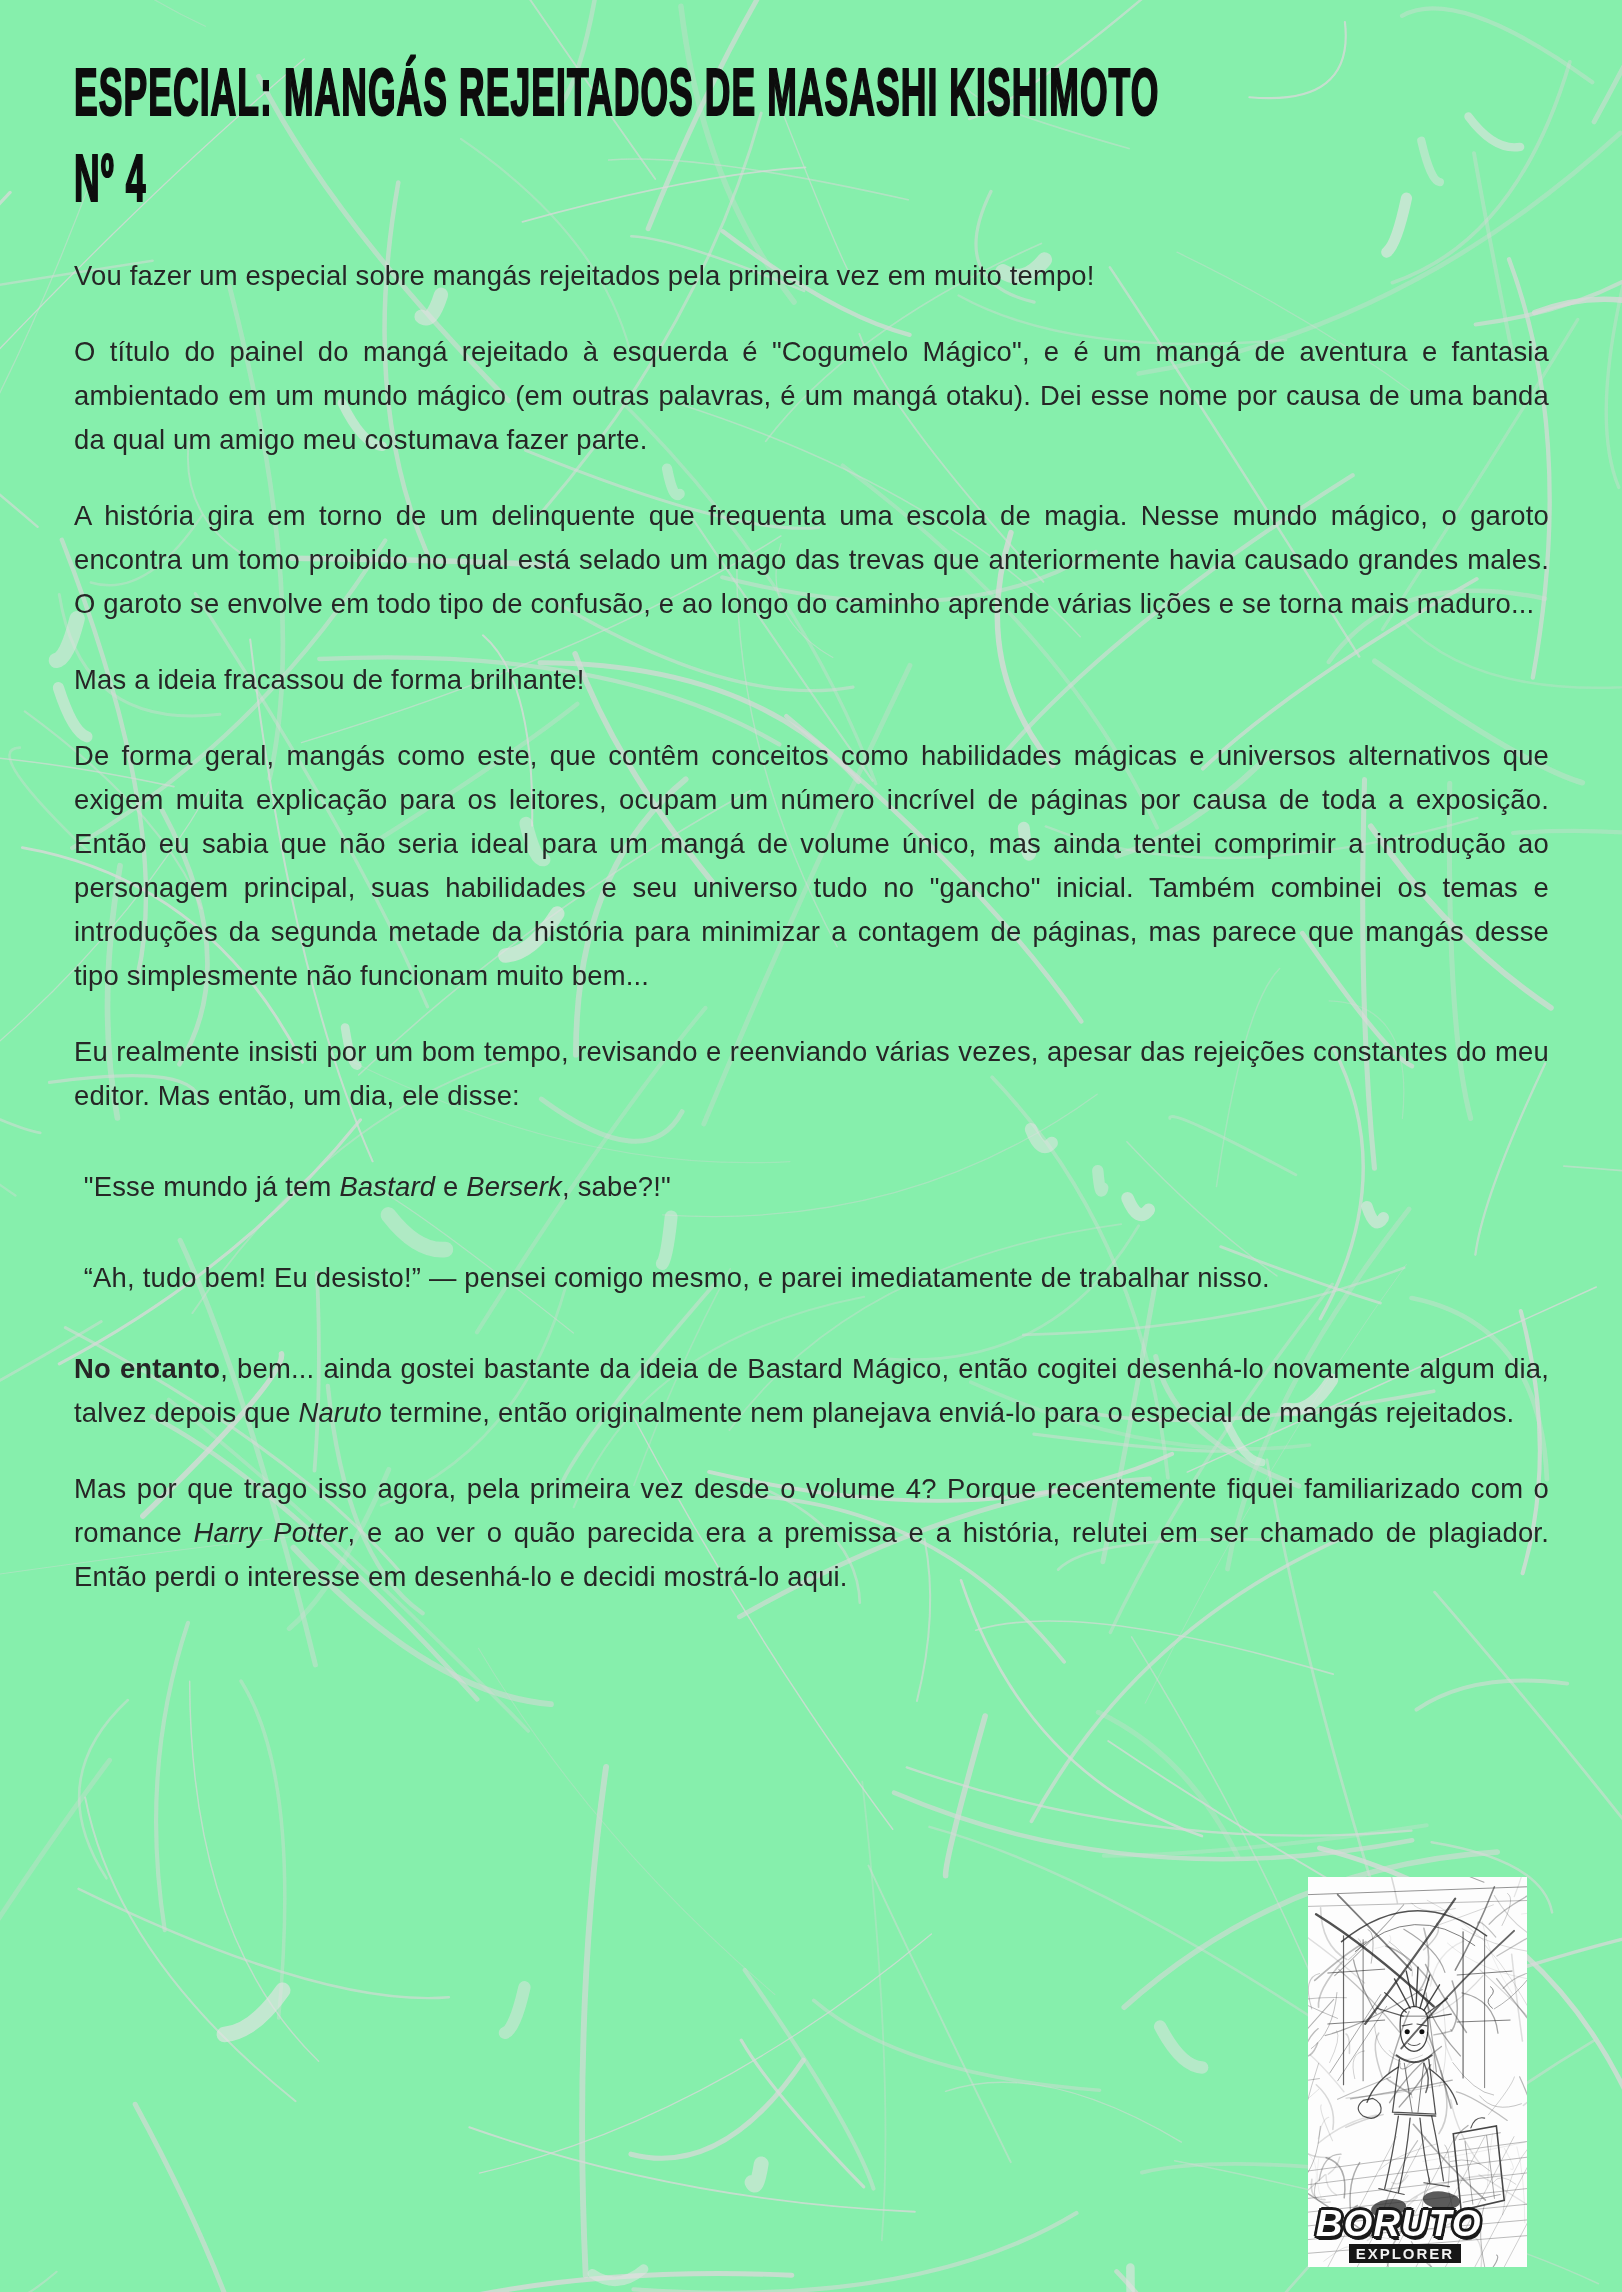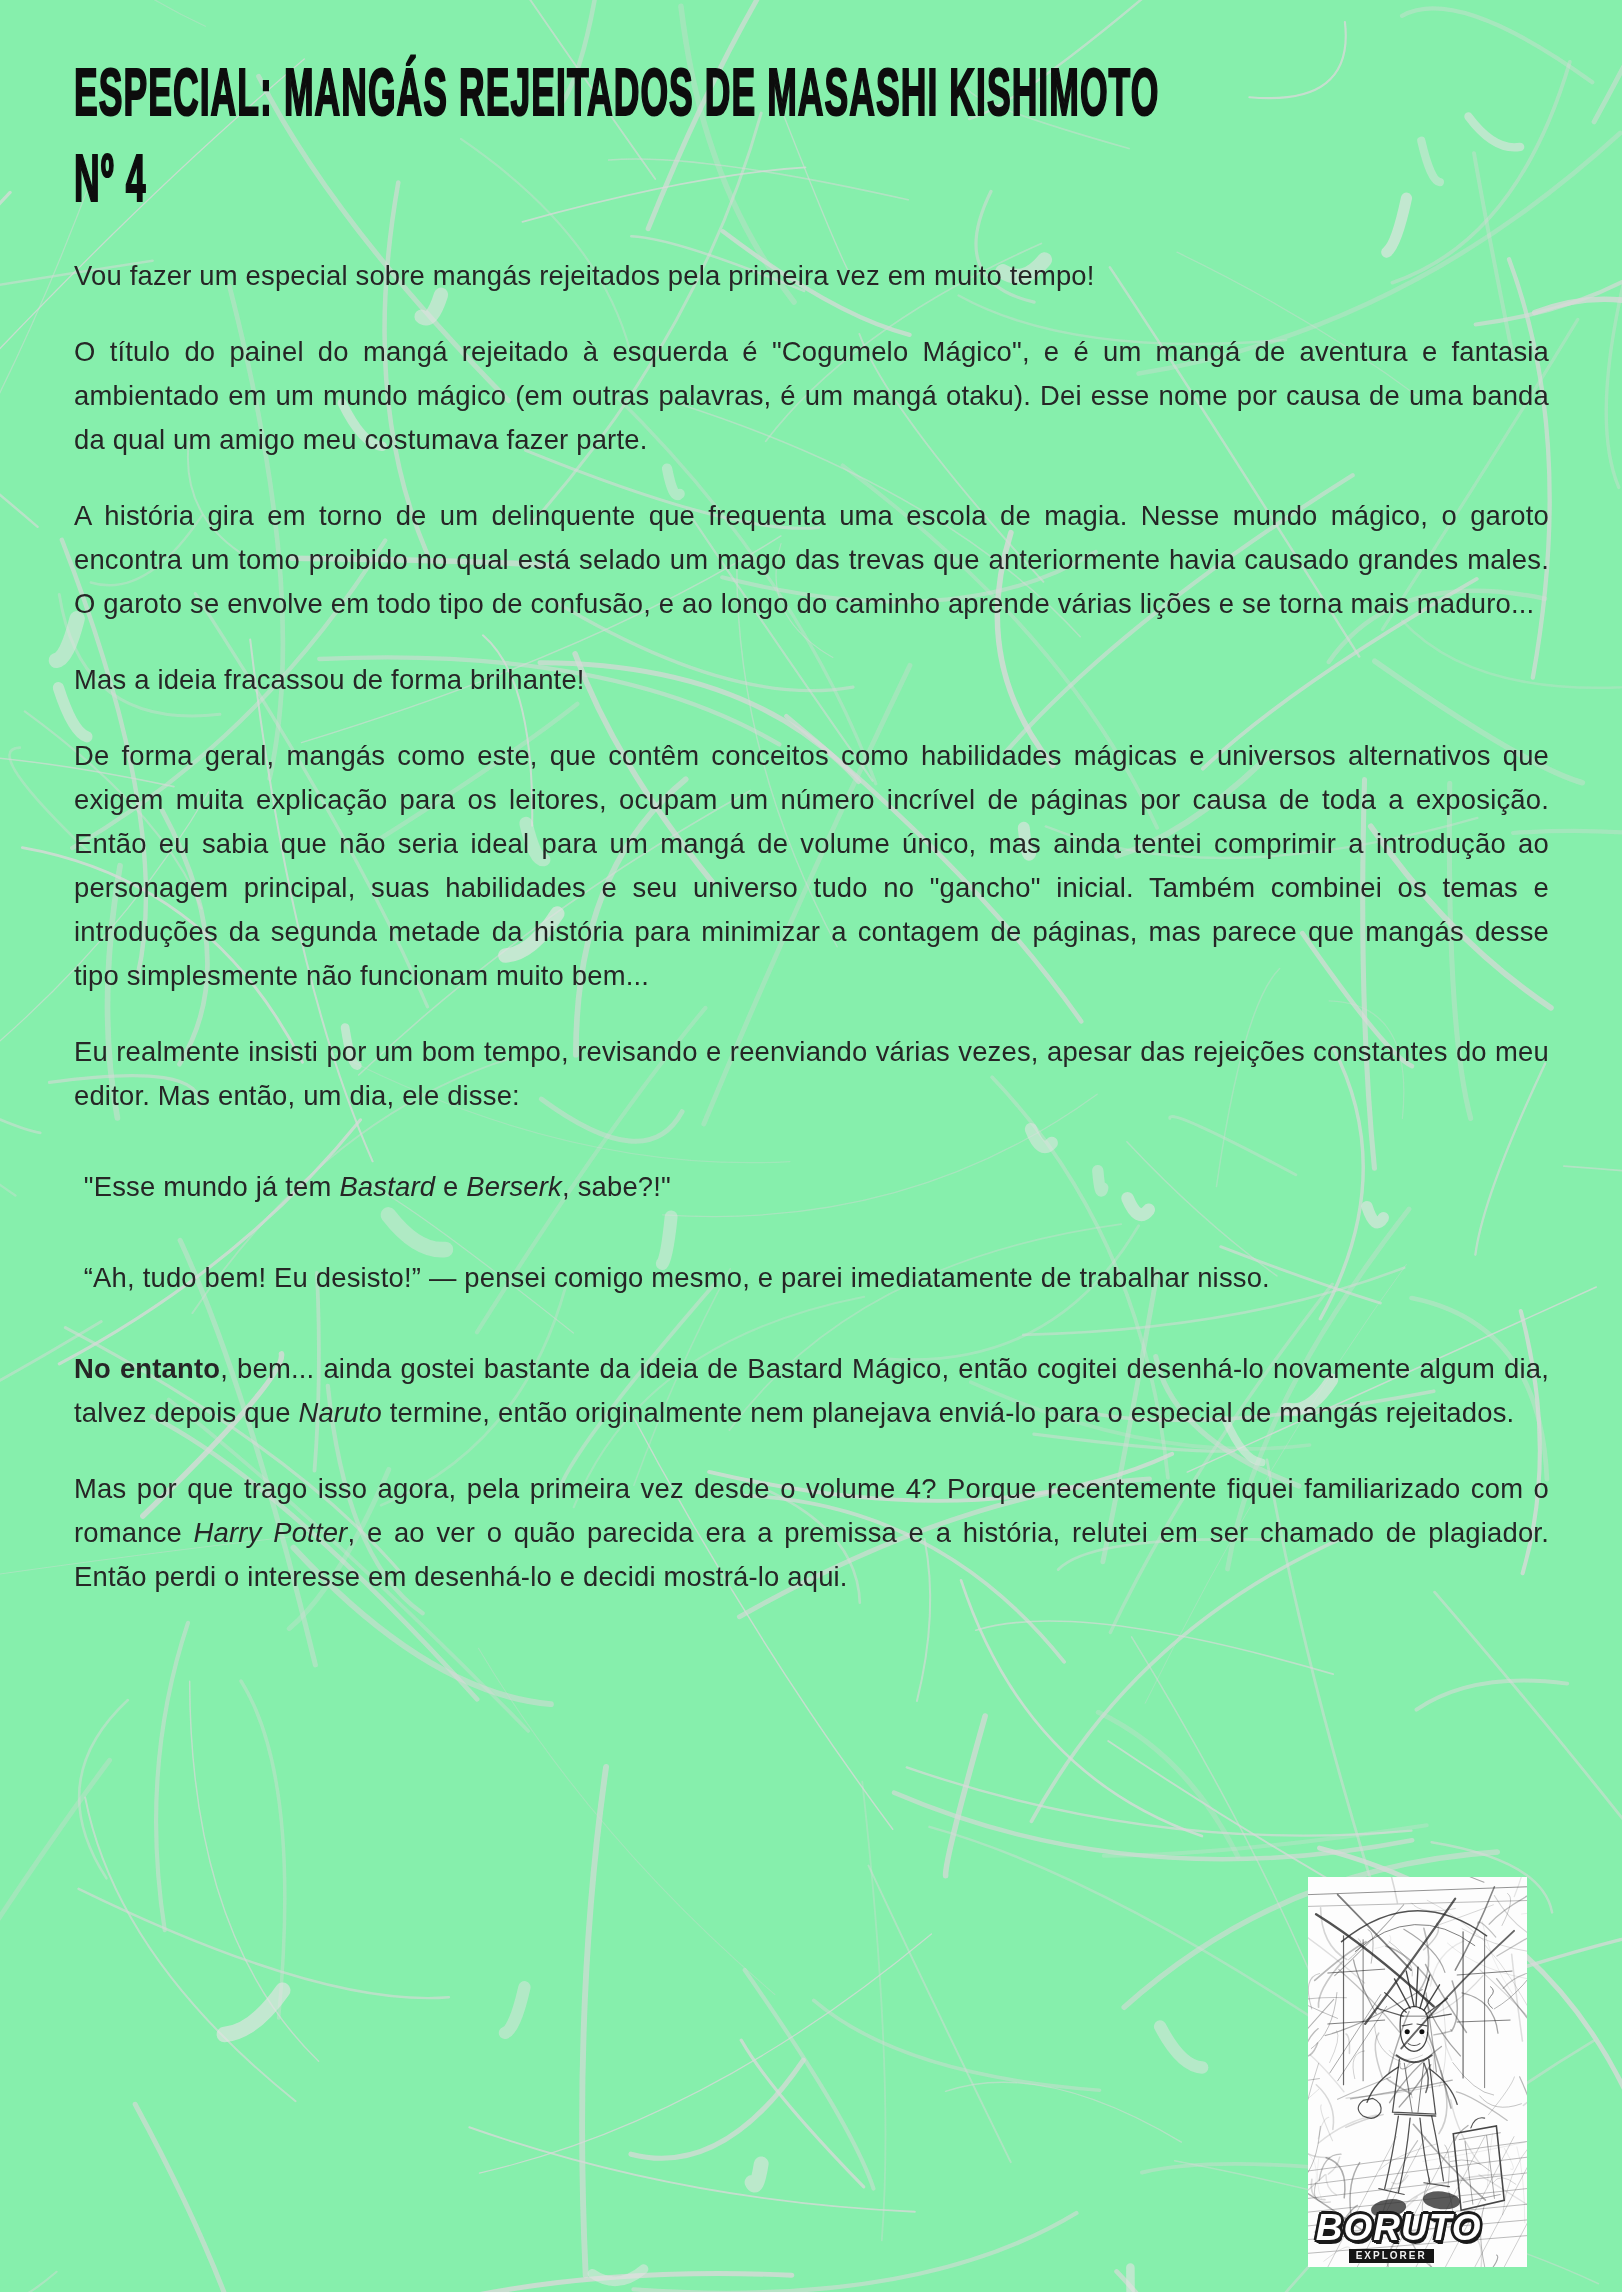--- a/index.html
+++ b/index.html
@@ -48,21 +48,21 @@
     text-shadow:
       -2px -2px 0 #1a1a1a, 2px -2px 0 #1a1a1a,
       -2px  2px 0 #1a1a1a, 2px  2px 0 #1a1a1a,
       -2.9px  0   0 #1a1a1a, 2.9px  0   0 #1a1a1a,
        0   -2.9px 0 #1a1a1a, 0    2.9px 0 #1a1a1a,
        2px  3.9px 0 #1a1a1a;
   }
   .wm-sub{
     display:inline-block;margin-left:33px;margin-top:2px;
     background:#161616;color:#f2f2f2;
-    font-size:10px;font-weight:700;letter-spacing:2px;
+    font-size:15px;font-weight:700;letter-spacing:2px;
     padding:2px 6.9px;
   }
 </style>
 </head>
 <body>
 
 <div class="page">
 
   <svg class="bg" id="bg-sketch" viewBox="0 0 1655 2339">
       <path d="M 808.0 2321.2 q -254.5 -11.4 -447.4 52.9" fill="none" stroke="#d9d9d9" stroke-width="5.0" stroke-linecap="round" opacity="0.79"></path>

